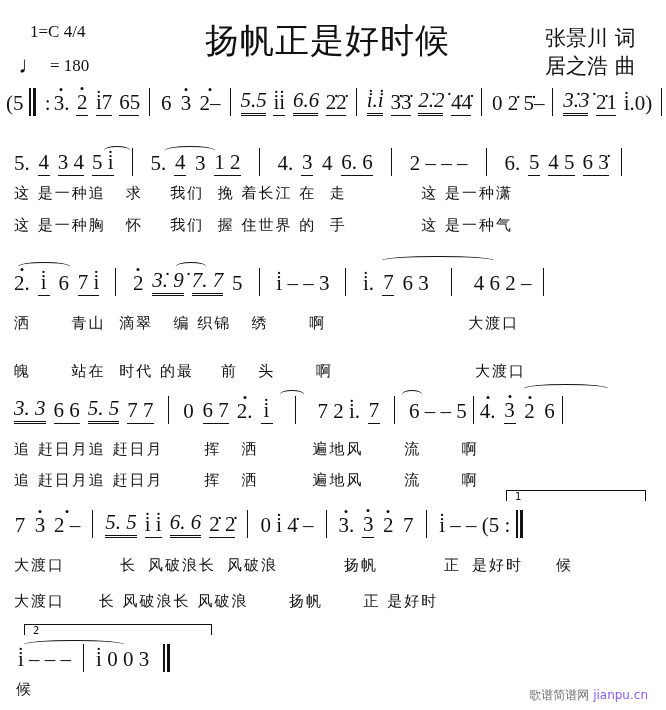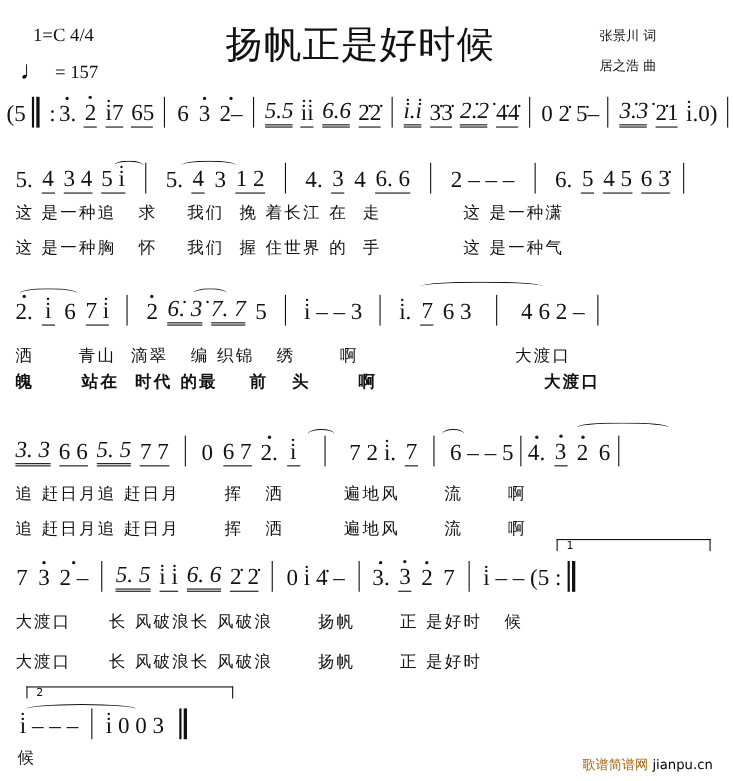--- a/index.html
+++ b/index.html
@@ -1,44 +1,44 @@
 <!DOCTYPE html>
 <html><head>
 <meta charset="utf-8">
 <style>
   html,body{margin:0;padding:0;background:#fff;}
   body{width:666px;height:710px;position:relative;overflow:hidden;color:#111;font-family:"Liberation Serif","DejaVu Serif",serif;}
   .abs{position:absolute;}
   .title{left:205px;top:18px;font-size:34px;font-family:"DejaVu Sans",sans-serif;letter-spacing:1px;}
   .key{left:30px;top:22px;font-size:17px;}
   .tempo{left:18px;top:52px;font-size:17px;display:flex;align-items:center;gap:8px;}
-  .credit{font-family:"DejaVu Sans",sans-serif;font-size:12px;}
+  .credit{font-family:"DejaVu Sans",sans-serif;font-size:21px;}
   .row{position:absolute;left:0;width:666px;display:flex;align-items:flex-end;white-space:nowrap;}
   .notes{font-size:21px;}
   .n{position:relative;display:inline-block;min-width:12px;text-align:center;}
   .hi::before{content:"";position:absolute;left:50%;top:-3px;width:3px;height:3px;background:#111;border-radius:50%;transform:translateX(-50%);}
   .u1{border-bottom:1px solid #111;}
   .u2{border-bottom:3px double #111;font-style:italic;}
   .bar{display:inline-block;width:1px;height:28px;background:#111;margin:0 10px;vertical-align:bottom;}
   .dbar{display:inline-block;width:2px;height:28px;border-left:2px solid #111;border-right:3px solid #111;margin:0 6px;vertical-align:bottom;}
   .lyr{position:absolute;left:0;font-family:"DejaVu Sans",sans-serif;font-size:15px;letter-spacing:2px;white-space:pre;}
   .slur{position:absolute;border-top:1px solid #111;border-radius:50% 50% 0 0;height:8px;}
   .volta{position:absolute;border-top:1px solid #111;border-left:1px solid #111;border-right:1px solid #111;height:10px;font-size:10px;font-family:"DejaVu Sans",sans-serif;padding-left:8px;}
   .wm{right:18px;bottom:6px;font-size:12px;color:#999;font-family:"DejaVu Sans",sans-serif;}
-  .wm span{color:#000000;}
+  .wm span{color:#8b5cf6;}
   .gap{display:inline-block;width:8px;}
 </style>
 </head>
 <body>
 
 <div class="abs title">扬帆正是好时候</div>
 <div class="abs key">1=C 4/4</div>
 <div class="abs tempo">
   <span style="font-size:24px;">♩</span>
-  <span>= 157</span>
+  <span>= 180</span>
 </div>
 <div class="abs credit" style="left:545px;top:24px;">张景川 词</div>
 <div class="abs credit" style="left:545px;top:52px;">居之浩 曲</div>
 
 <div class="row notes" style="top:88px;left:6px;">
   <span class="n">(5</span>
     <span class="dbar"></span>
   <span class="n">:</span>
   <span class="n hi">3.</span>
     <span class="gap"></span>
@@ -125,42 +125,42 @@
   <span class="n hi">2.</span>
     <span class="gap"></span>
   <span class="n u1">i̇</span>
     <span class="gap"></span>
   <span class="n">6</span>
     <span class="gap"></span>
   <span class="n u1">7 i̇</span>
   <span class="bar" style="margin:0 16px;"></span>
   <span class="n hi">2</span>
     <span class="gap"></span>
-  <span class="n u2">6̇. 3̇</span>
+  <span class="n u2">3̇. 9̇</span>
     <span class="gap"></span>
   <span class="n u2">7. 7</span>
     <span class="gap"></span>
   <span class="n">5</span>
   <span class="bar" style="margin:0 16px;"></span>
   <span class="n">i̇ – – 3</span>
   <span class="bar" style="margin:0 16px;"></span>
   <span class="n">i̇.</span>
     <span class="gap"></span>
   <span class="n u1">7</span>
     <span class="gap"></span>
   <span class="n">6 3</span>
   <span class="bar" style="margin:0 22px;"></span>
   <span class="n">4 6 2 –</span>
   <span class="bar" style="margin:0 12px;"></span>
 </div>
 <div class="slur" style="left:18px;top:262px;width:52px;"></div>
 <div class="slur" style="left:176px;top:262px;width:30px;"></div>
 <div class="slur" style="left:382px;top:256px;width:112px;"></div>
 <div class="lyr" style="top:314px;left:14px;">洒      青山  滴翠   编 织锦   绣      啊                     大渡口</div>
-<div class="lyr" style="top:338px;left:14px;font-weight:bold;">魄      站在  时代 的最    前   头      啊                     大渡口</div>
+<div class="lyr" style="top:362px;left:14px;">魄      站在  时代 的最    前   头      啊                     大渡口</div>
 
 <div class="row notes" style="top:396px;left:14px;">
   <span class="n u2">3. 3</span>
     <span class="gap"></span>
   <span class="n u1">6 6</span>
     <span class="gap"></span>
   <span class="n u2">5. 5</span>
     <span class="gap"></span>
   <span class="n u1">7 7</span>
   <span class="bar" style="margin:0 14px;"></span>
@@ -216,30 +216,30 @@
     <span class="gap"></span>
   <span class="n hi u1">3</span>
     <span class="gap"></span>
   <span class="n hi">2</span>
     <span class="gap"></span>
   <span class="n">7</span>
   <span class="bar" style="margin:0 12px;"></span>
   <span class="n">i̇ – – (5 :</span>
   <span class="dbar"></span>
 </div>
-<div class="lyr" style="top:556px;left:14px;">大渡口     长 风破浪长 风破浪      扬帆      正 是好时   候</div>
+<div class="lyr" style="top:556px;left:14px;font-family:Liberation Mono, monospace;">大渡口     长 风破浪长 风破浪      扬帆      正 是好时   候</div>
 <div class="lyr" style="top:592px;left:14px;">大渡口     长 风破浪长 风破浪      扬帆      正 是好时</div>
 
 <div class="volta" style="left:24px;top:624px;width:178px;">2</div>
 
 <div class="row notes" style="top:644px;left:18px;">
   <span class="n">i̇ – – –</span>
   <span class="bar" style="margin:0 12px;"></span>
   <span class="n">i̇ 0 0 3</span>
   <span class="dbar" style="margin-left:14px;"></span>
 </div>
 <div class="slur" style="left:24px;top:640px;width:100px;"></div>
 <div class="lyr" style="top:680px;left:16px;">候</div>
 
 <div class="abs wm">
-  <span style="color:#a16207">歌谱简谱网</span>
+  <span style="color:#737373">歌谱简谱网</span>
   <span>jianpu.cn</span>
 </div>
 
 </body></html>

